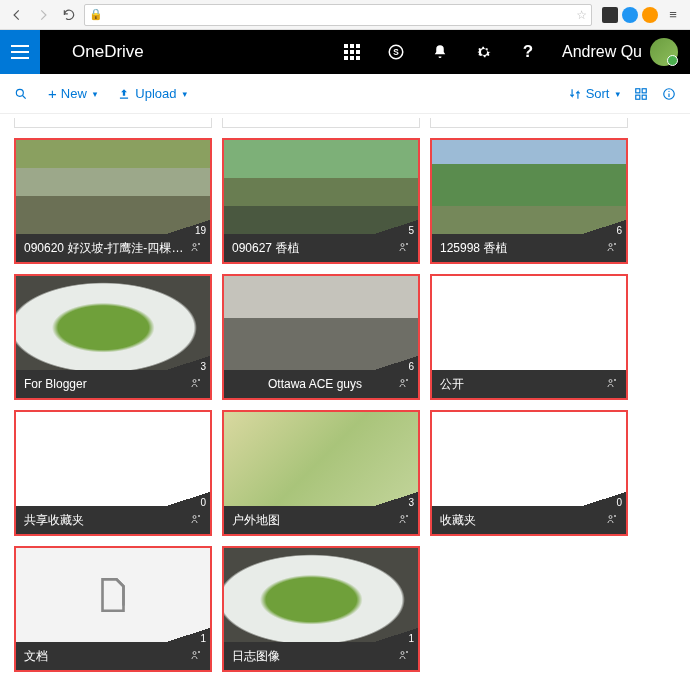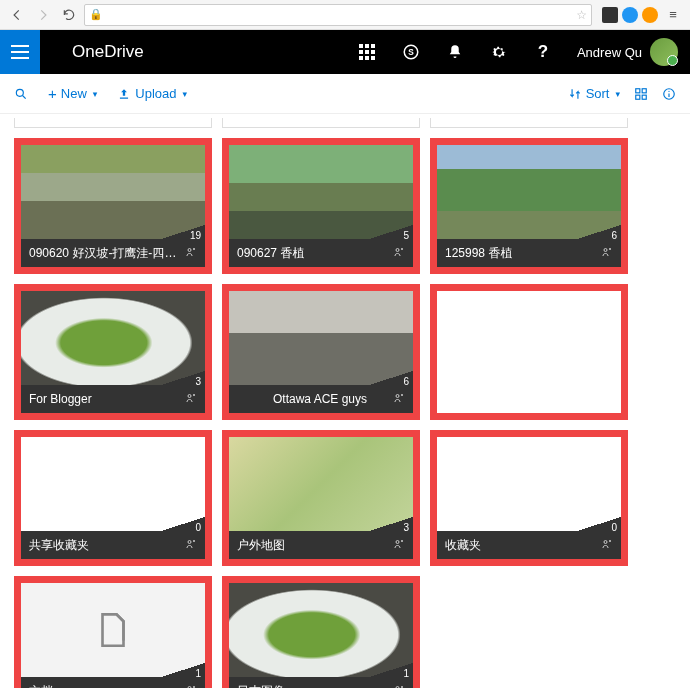--- a/index.html
+++ b/index.html
@@ -14,31 +14,31 @@
 .ext-icon{width:16px;height:16px;border-radius:2px;}
 .top-header{height:44px;background:#000;display:flex;align-items:center;color:#fff;}
 .menu-burger{width:40px;height:44px;background:#0078d7;display:flex;align-items:center;justify-content:center;cursor:pointer;}
 .burger-lines{width:18px;height:14px;display:flex;flex-direction:column;justify-content:space-between;}
 .burger-lines span{height:2px;background:#fff;display:block;}
 .app-title{margin-left:32px;font-size:17px;font-weight:400;flex:1;}
 .header-icons{display:flex;align-items:center;gap:0;}
 .hicon{width:44px;height:44px;display:flex;align-items:center;justify-content:center;color:#fff;cursor:pointer;font-size:17px;}
 .hicon svg{fill:#fff;width:18px;height:18px;}
 .user-area{display:flex;align-items:center;gap:8px;padding:0 12px;}
-.user-name{font-size:13px;}
+.user-name{font-size:16px;}
 .avatar{width:28px;height:28px;border-radius:50%;background:linear-gradient(135deg,#6a9c3f,#8fbf5c);position:relative;}
 .avatar::after{content:"";position:absolute;bottom:0;right:0;width:9px;height:9px;background:#4caf50;border:1px solid #fff;border-radius:50%;}
 .toolbar{height:40px;border-bottom:1px solid #eee;display:flex;align-items:center;padding:0 14px;gap:20px;color:#0078d7;}
 .tbtn{display:flex;align-items:center;gap:4px;cursor:pointer;font-size:13px;}
 .tbtn svg{width:14px;height:14px;fill:#0078d7;}
 .toolbar-right{margin-left:auto;display:flex;align-items:center;gap:14px;}
 .content{padding:4px 14px 0 14px;height:574px;overflow-y:auto;position:relative;}
 .row{display:flex;gap:10px;margin-bottom:10px;}
 .row.first .tile{height:10px;border:1px solid #ddd;border-top:none;}
-.tile{width:198px;position:relative;border:7px solid #ef4444;}
+.tile{width:198px;position:relative;border:2px solid #ef4444;}
 .tile-img{width:100%;height:94px;display:block;background:#c7c7c7;}
 .tile.blank .tile-img{background:#fff;}
 .count-wedge{position:absolute;bottom:28px;right:0;width:44px;height:14px;background:linear-gradient(to top left,#333 50%,transparent 50%);}
 .count-wedge span{position:absolute;right:4px;bottom:-2px;color:#fff;font-size:10px;}
 .tile-bar{height:28px;background:#333;color:#fff;display:flex;align-items:center;justify-content:space-between;padding:0 8px;font-size:12px;}
 .share-icon{font-size:11px;color:#ccc;}
 .doc-icon{width:100%;height:94px;background:#f3f3f3;display:flex;align-items:center;justify-content:center;}
 .doc-icon svg{width:42px;height:42px;fill:none;stroke:#888;stroke-width:3;}
 .chev{font-size:9px;margin-left:2px;color:#0078d7;}
 .grid-icon{display:grid;grid-template-columns:repeat(3,4px);grid-template-rows:repeat(3,4px);gap:2px;}
@@ -251,20 +251,28 @@
             <span style="overflow: hidden; text-overflow: ellipsis; white-space: nowrap; margin-left: 36px;">Ottawa ACE guys</span>
             <span class="share-icon"><svg width="12" height="12" viewBox="0 0 24 24">
                 <circle cx="9" cy="8" r="3" fill="none" stroke="#ccc" stroke-width="2"></circle>
                 <path d="M4 20c0-3 2-5 5-5s5 2 5 5" fill="none" stroke="#ccc" stroke-width="2"></path>
                 <path d="M16 6h4m-2-2v4" stroke="#ccc" stroke-width="2"></path>
               </svg></span>
           </div>
         </div>
         <div class="tile blank">
           <div class="tile-img "></div>
+          <div class="tile-bar">
+            <span style="overflow: hidden; text-overflow: ellipsis; white-space: nowrap;">公开</span>
+            <span class="share-icon"><svg width="12" height="12" viewBox="0 0 24 24">
+                <circle cx="9" cy="8" r="3" fill="none" stroke="#ccc" stroke-width="2"></circle>
+                <path d="M4 20c0-3 2-5 5-5s5 2 5 5" fill="none" stroke="#ccc" stroke-width="2"></path>
+                <path d="M16 6h4m-2-2v4" stroke="#ccc" stroke-width="2"></path>
+              </svg></span>
+          </div>
         </div>
       </div>
       <div class="row">
         <div class="tile blank">
           <div class="tile-img "></div>
           <div class="count-wedge">
             <span>0</span>
           </div>
           <div class="tile-bar">
             <span style="overflow: hidden; text-overflow: ellipsis; white-space: nowrap;">共享收藏夹</span>

